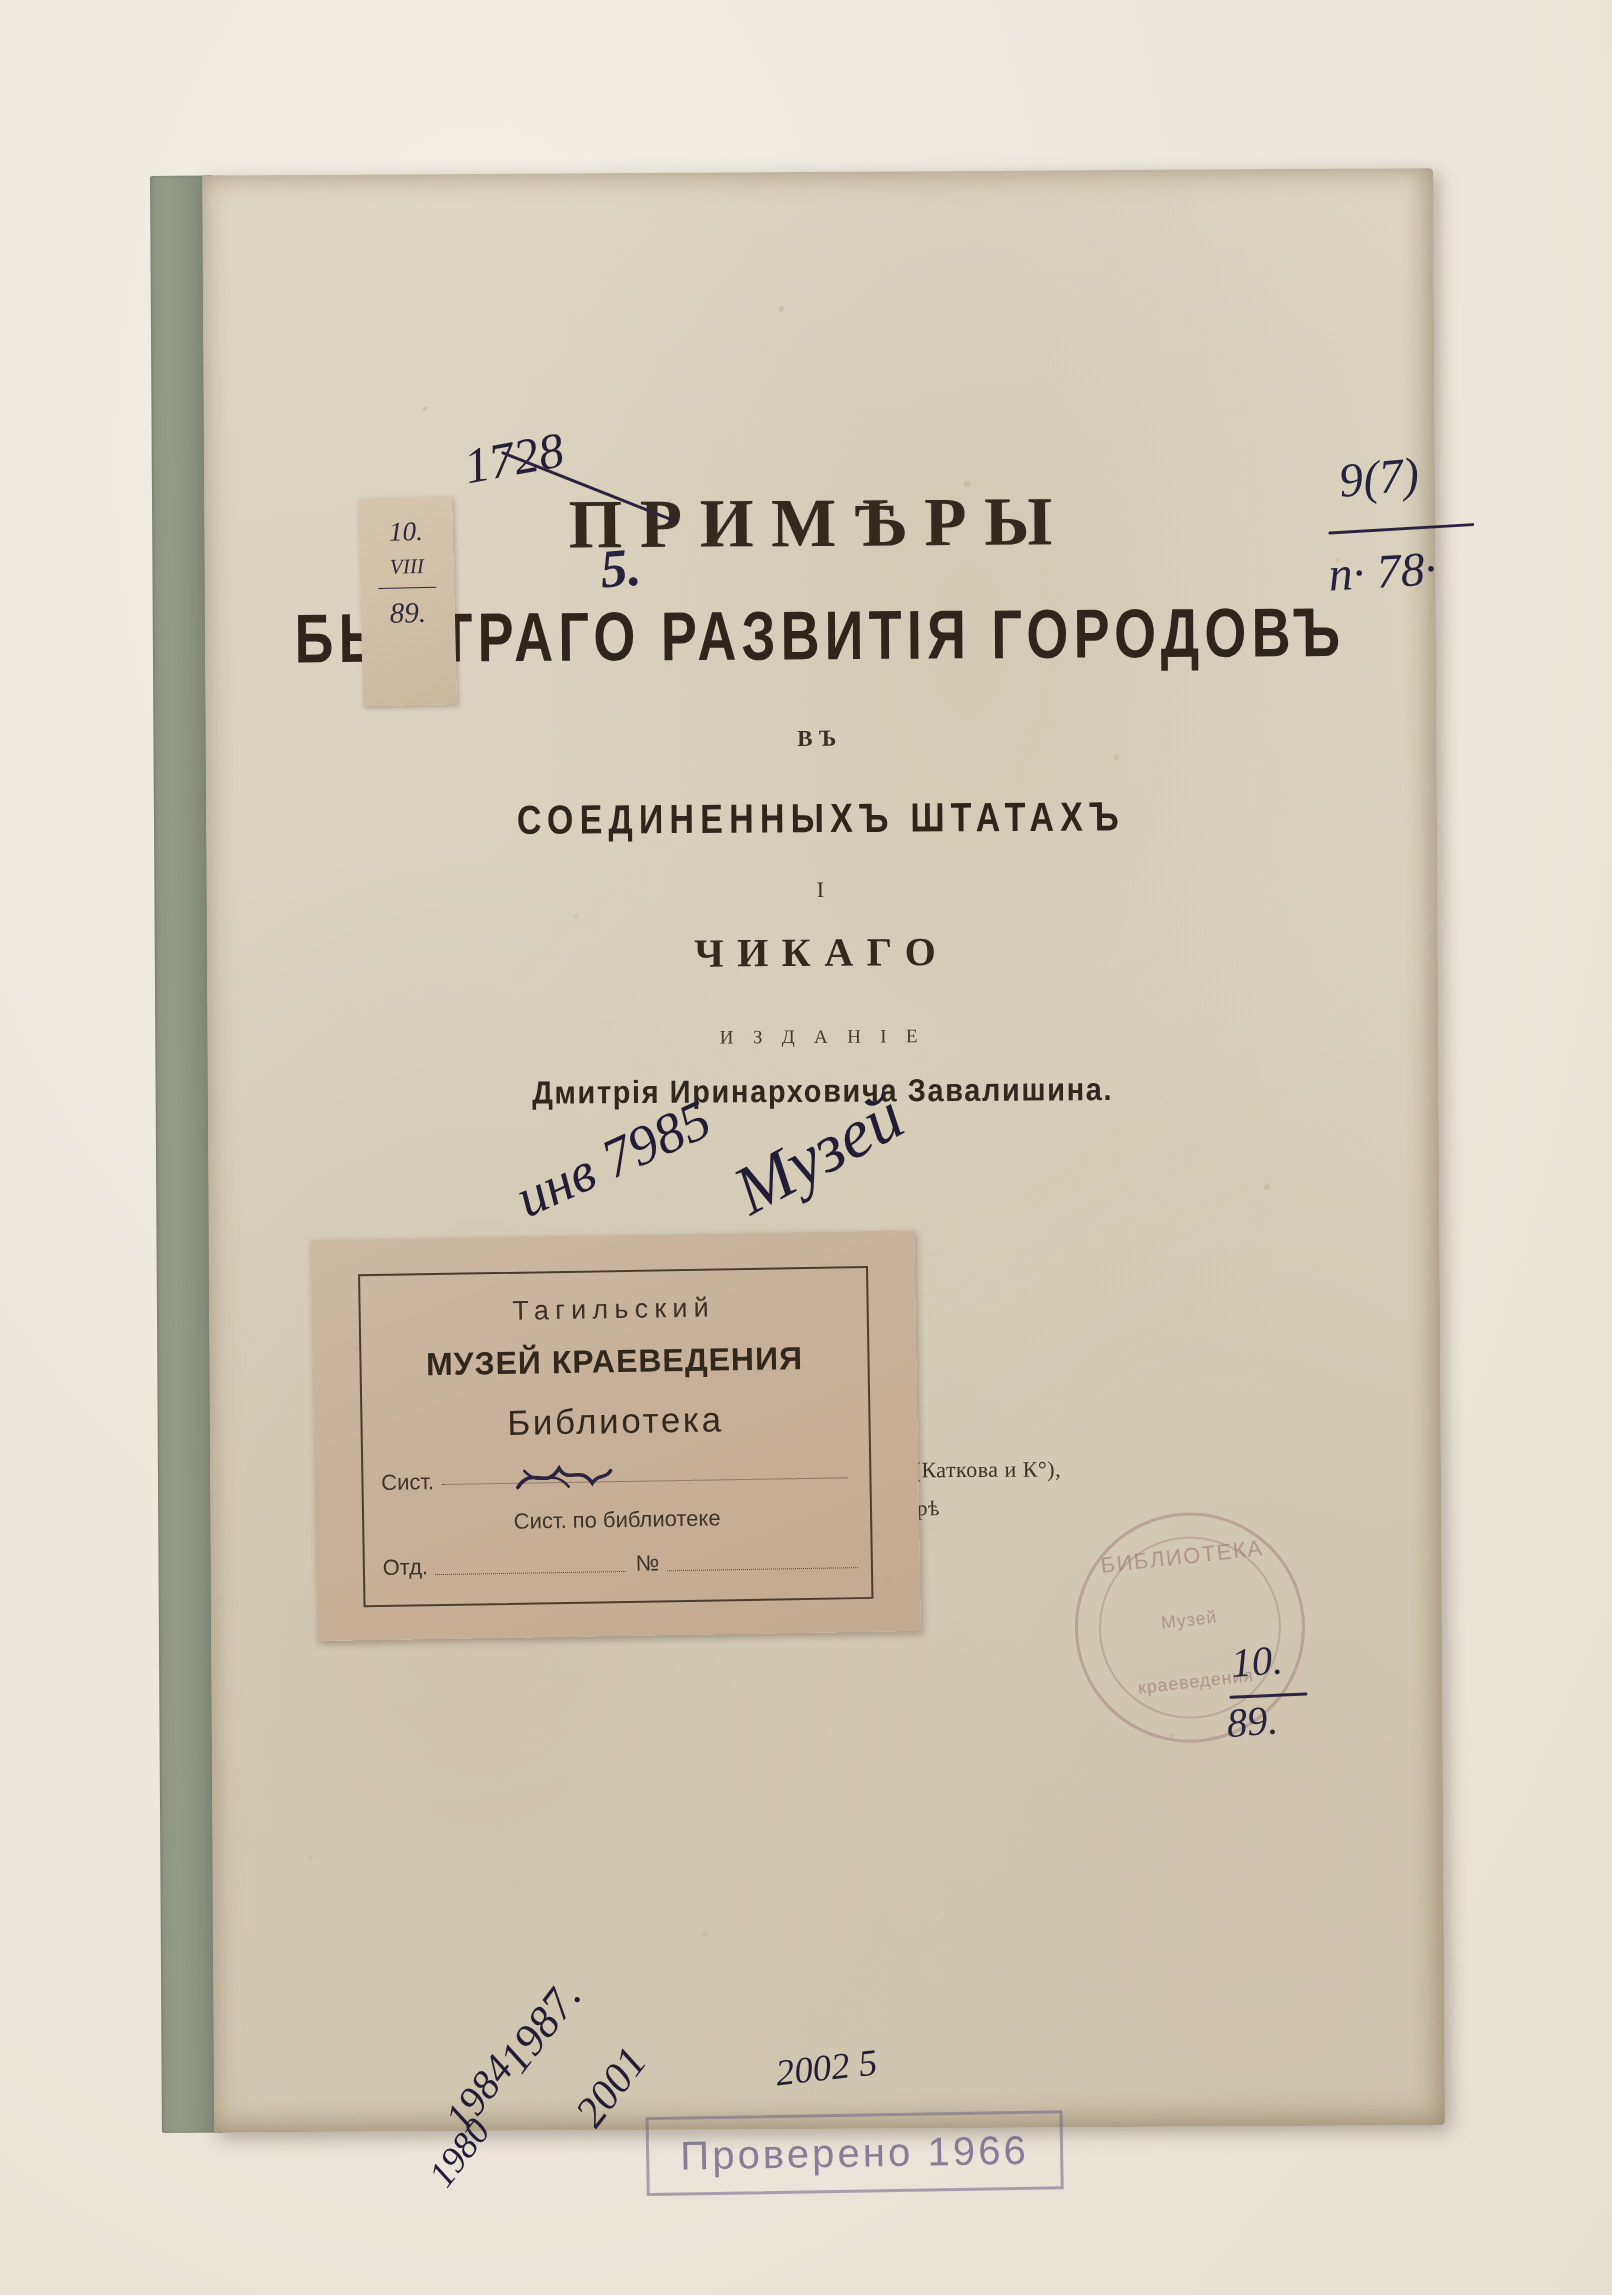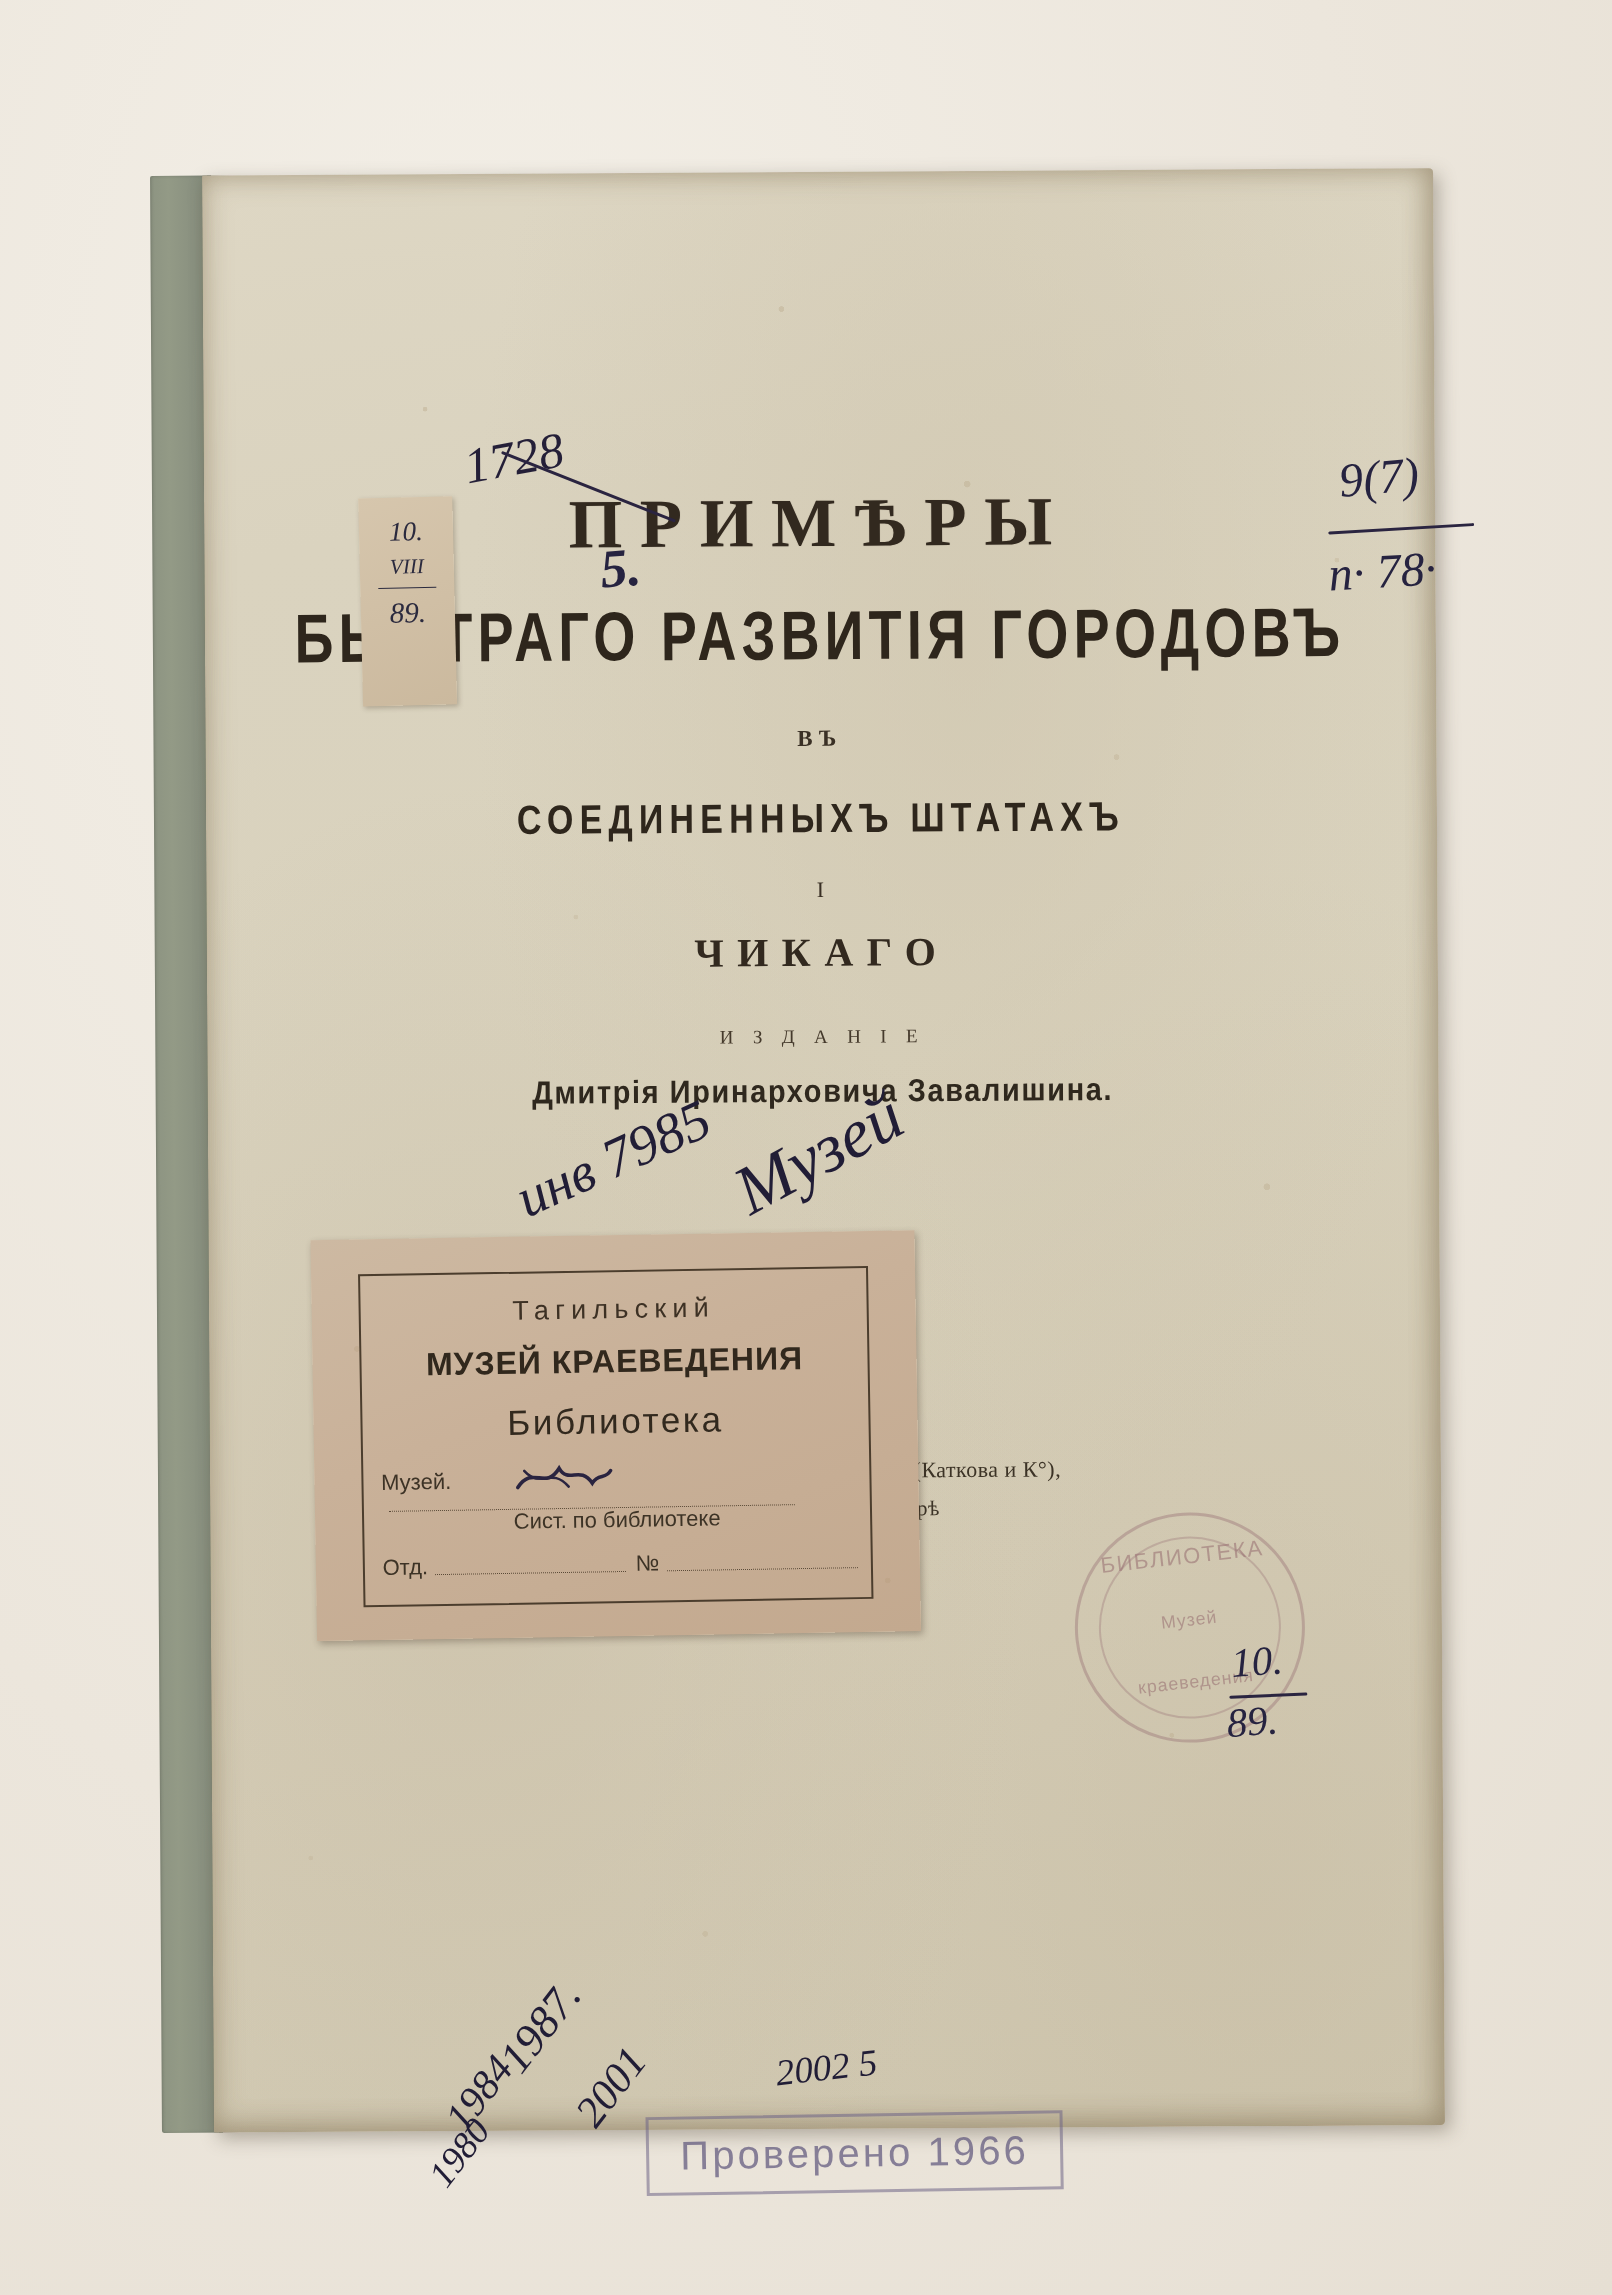--- a/index.html
+++ b/index.html
@@ -518,21 +518,21 @@
       <div id="round-stamp-mid">Музей</div>
       <div id="round-stamp-bottom">краеведения</div>
     </div>
 
     <div id="museum-label">
       <div id="museum-label-inner">
         <div class="lbl-l1">Тагильский</div>
         <div class="lbl-l2">МУЗЕЙ КРАЕВЕДЕНИЯ</div>
         <div class="lbl-l3">Библиотека</div>
         <div class="lbl-row-hron">
-          <span>Музей.</span><span class="rule"></span>
+          <span>Сист.</span><span class="rule"></span>
         </div>
         <div class="lbl-l5">Сист. по библиотеке</div>
         <div class="lbl-row-otd">
           <span>Отд.</span>
           <span class="rule-a"></span>
           <span>№</span>
           <span class="rule-b"></span>
         </div>
         <svg id="label-scribble" viewBox="0 0 190 70">
           <path d="M5 52 C35 8, 58 60, 86 16 C104 48, 126 10, 150 46 C162 26, 176 40, 186 22" stroke="#2a2440" stroke-width="7" fill="none" stroke-linecap="round"></path>

